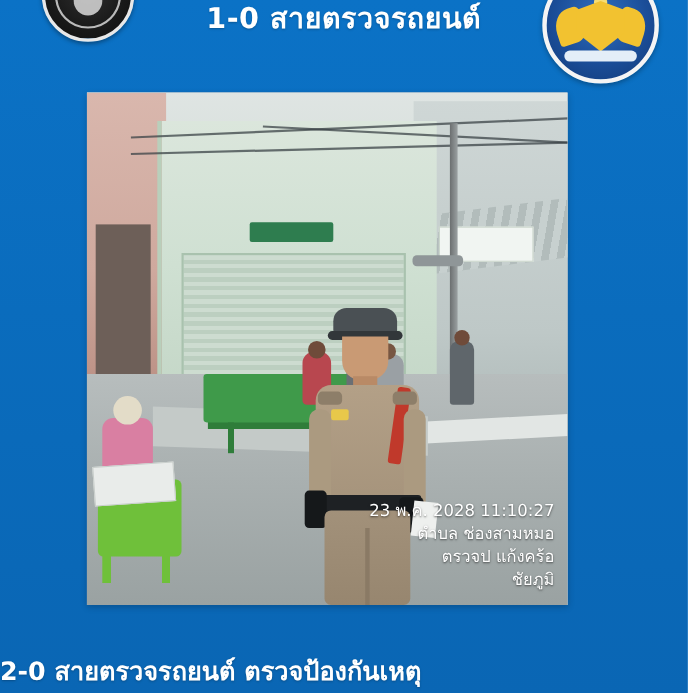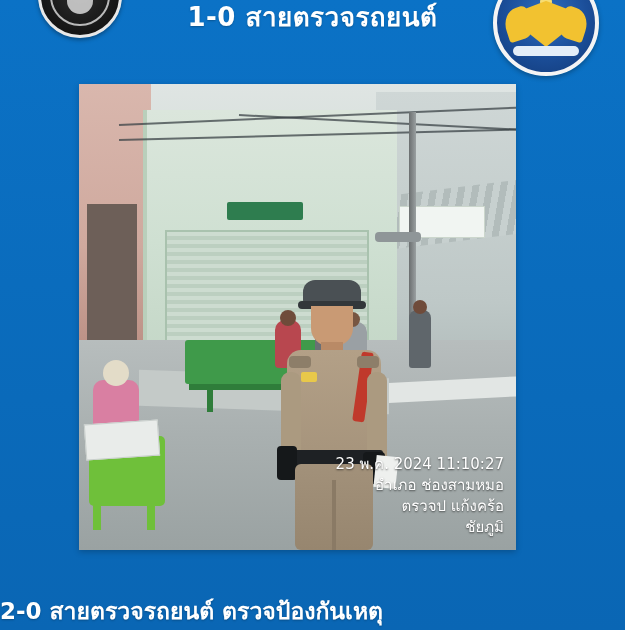--- a/index.html
+++ b/index.html
@@ -515,22 +515,22 @@
         <div class="off-arm-r"></div>
         <div class="off-belt"></div>
         <div class="off-pouch-l"></div>
         <div class="off-pouch-r"></div>
         <div class="off-legs"></div>
         <div class="off-leg-split"></div>
         <div class="off-paper"></div>
       </div>
 
       <div class="stamp">
-        <div>23 พ.ค. 2024 11:10:27</div>
-        <div>อำเภอ ช่องสามหมอ</div>
+        <div>23 พ.ค. 2028 11:10:27</div>
+        <div>ตำบล ช่องสามหมอ</div>
         <div>ตรวจป แก้งคร้อ</div>
         <div>ชัยภูมิ</div>
       </div>
 
     </div>
   </div>
 
   <div class="footer-caption">2-0 สายตรวจรถยนต์ ตรวจป้องกันเหตุ</div>
 
 </div>

